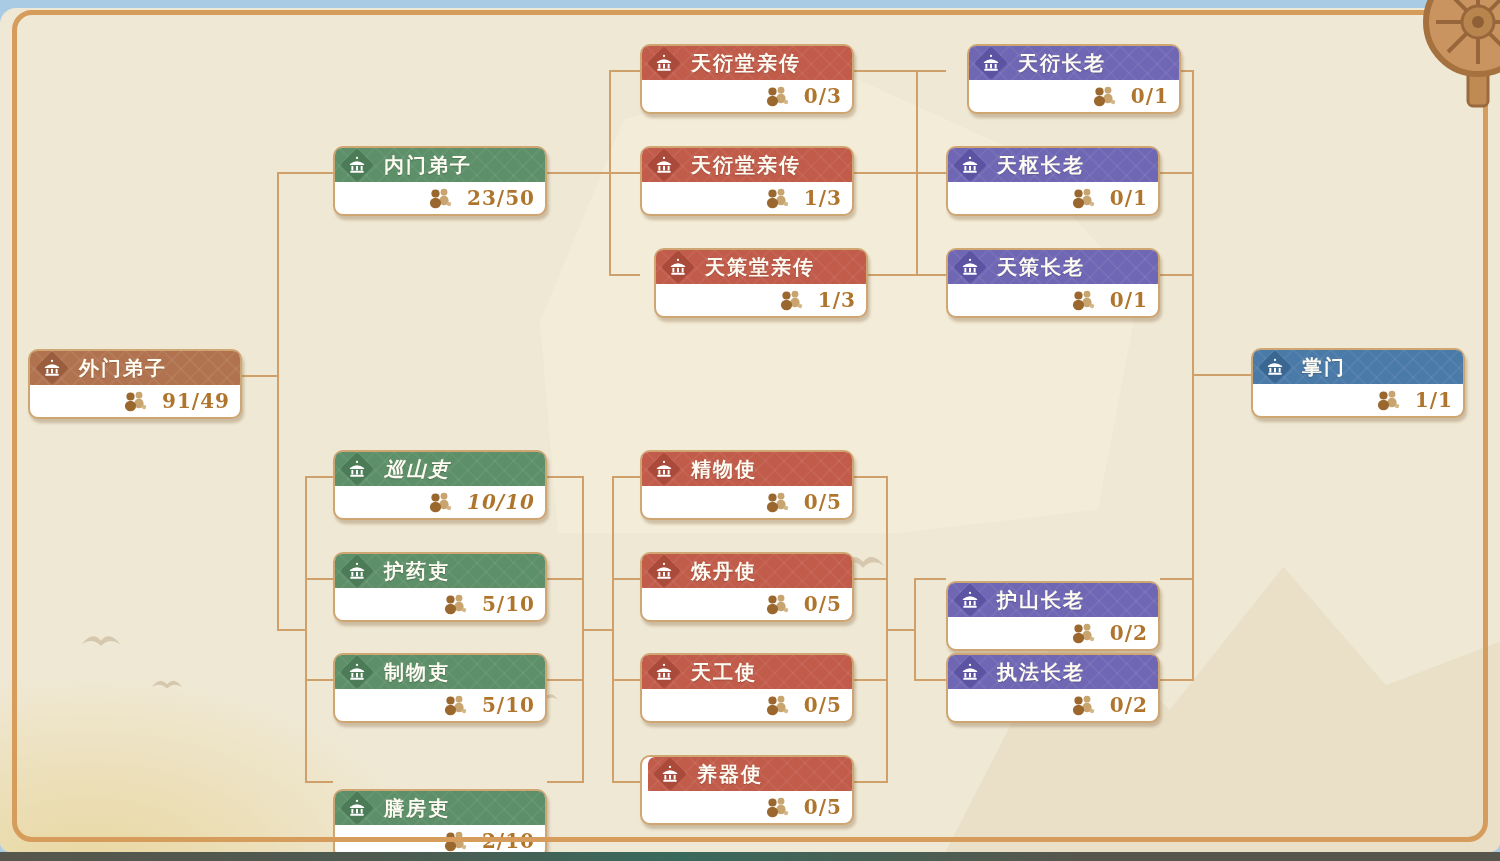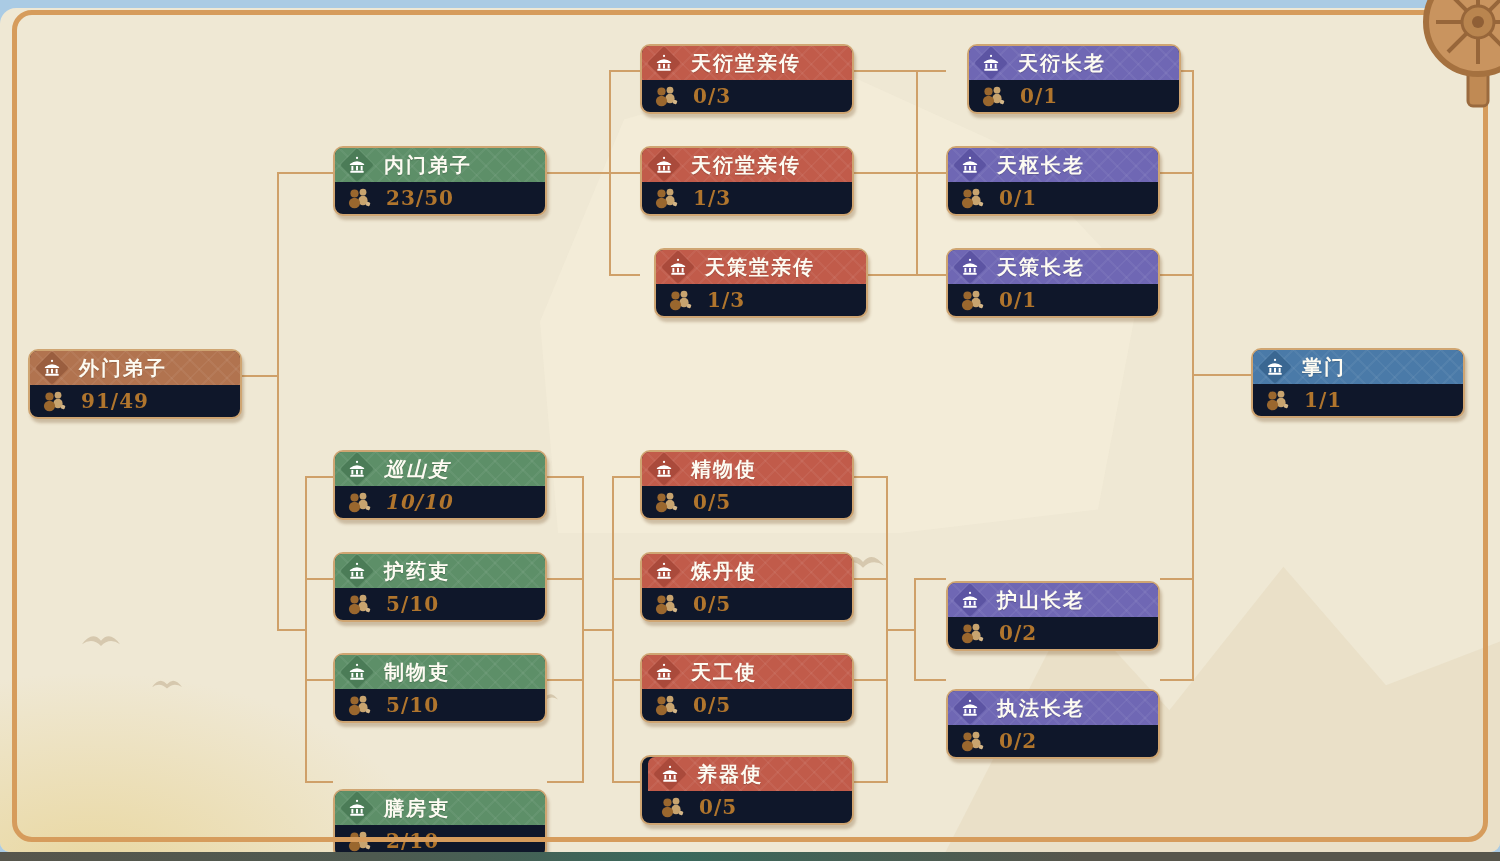--- a/index.html
+++ b/index.html
@@ -26,40 +26,40 @@
   .wm-bird{position:absolute;fill:#d6c8ae;}
   
   .frame{position:absolute;left:12px;top:10px;width:1476px;height:832px;
     border:5px solid #d69c5c;border-radius:20px;pointer-events:none;}
   .medallion{position:absolute;left:1403px;top:-38px;pointer-events:none;}
   
   .wires{position:absolute;left:0;top:0;pointer-events:none;}
   
   .node{
     position:absolute;width:214px;height:70px;
-    border:2px solid #cfa572;border-radius:10px;background:#0f172a;
+    border:2px solid #cfa572;border-radius:10px;background:#ffffff;
     box-shadow:2px 4px 3px rgba(121,85,46,.30);
     cursor:pointer;
   }
   .node-header{
     display:flex;align-items:center;height:34px;padding:0 6px;
     border-radius:7px 7px 0 0;
     background-color:var(--header,#888);
     background-image:
       repeating-linear-gradient(45deg,rgba(255,255,255,.05) 0 2px,transparent 2px 13px),
       repeating-linear-gradient(-45deg,rgba(255,255,255,.05) 0 2px,transparent 2px 13px);
   }
   .badge{position:relative;width:32px;height:32px;flex:0 0 auto;
     display:flex;align-items:center;justify-content:center;}
   .badge::before{content:"";position:absolute;inset:4px;transform:rotate(45deg);
     background:var(--badge,#666);border-radius:3px;}
   .badge svg{position:relative;width:18px;height:18px;fill:#ffffff;}
   .node-title{margin-left:11px;color:#fdfbf2;font-size:20px;font-weight:700;
     letter-spacing:2px;text-shadow:0 1px 1px rgba(0,0,0,.18);white-space:nowrap;}
-  .node-body{display:flex;align-items:center;height:32px;padding:0 10px;}
+  .node-body{display:flex;align-items:center;height:32px;padding:0 10px;justify-content:flex-end;}
   .members{width:28px;height:24px;flex:0 0 auto;display:flex;align-items:center;}
   .node-count{margin-left:13px;font-family:"DejaVu Serif",serif;
     font-size:20px;font-weight:700;color:#b0752d;letter-spacing:1px;}
 </style>
 </head>
 <body>
 
 <div class="stage">
   <div class="strip-top"></div>
 
@@ -650,21 +650,21 @@
           </g>
           <g fill="#9a672e">
             <circle cx="9.5" cy="7.5" r="4.1"></circle>
             <ellipse cx="9.5" cy="17" rx="5.6" ry="5.2"></ellipse>
           </g>
         </svg>
       </span>
       <span class="node-count">0/2</span>
     </div>
   </div>
-        <div class="node" style="left: 946px; top: 645px; margin-top: 36px; --header: #6f67b4; --badge: #5c54a3;">
+        <div class="node" style="left: 946px; top: 645px; --header: #6f67b4; --badge: #5c54a3;">
     <div class="node-header">
       <span class="badge">
         <svg viewBox="0 0 24 24">
           <circle cx="12" cy="2.6" r="1.5"></circle>
           <path d="M2.5 10.5 Q12 3.2 21.5 10.5 L21.5 12 L2.5 12 Z"></path>
           <rect x="4.5" y="13.2" width="2.6" height="6"></rect>
           <rect x="10.7" y="13.2" width="2.6" height="6"></rect>
           <rect x="16.9" y="13.2" width="2.6" height="6"></rect>
           <rect x="3" y="19.8" width="18" height="2.6" rx="1.2"></rect>
         </svg>

